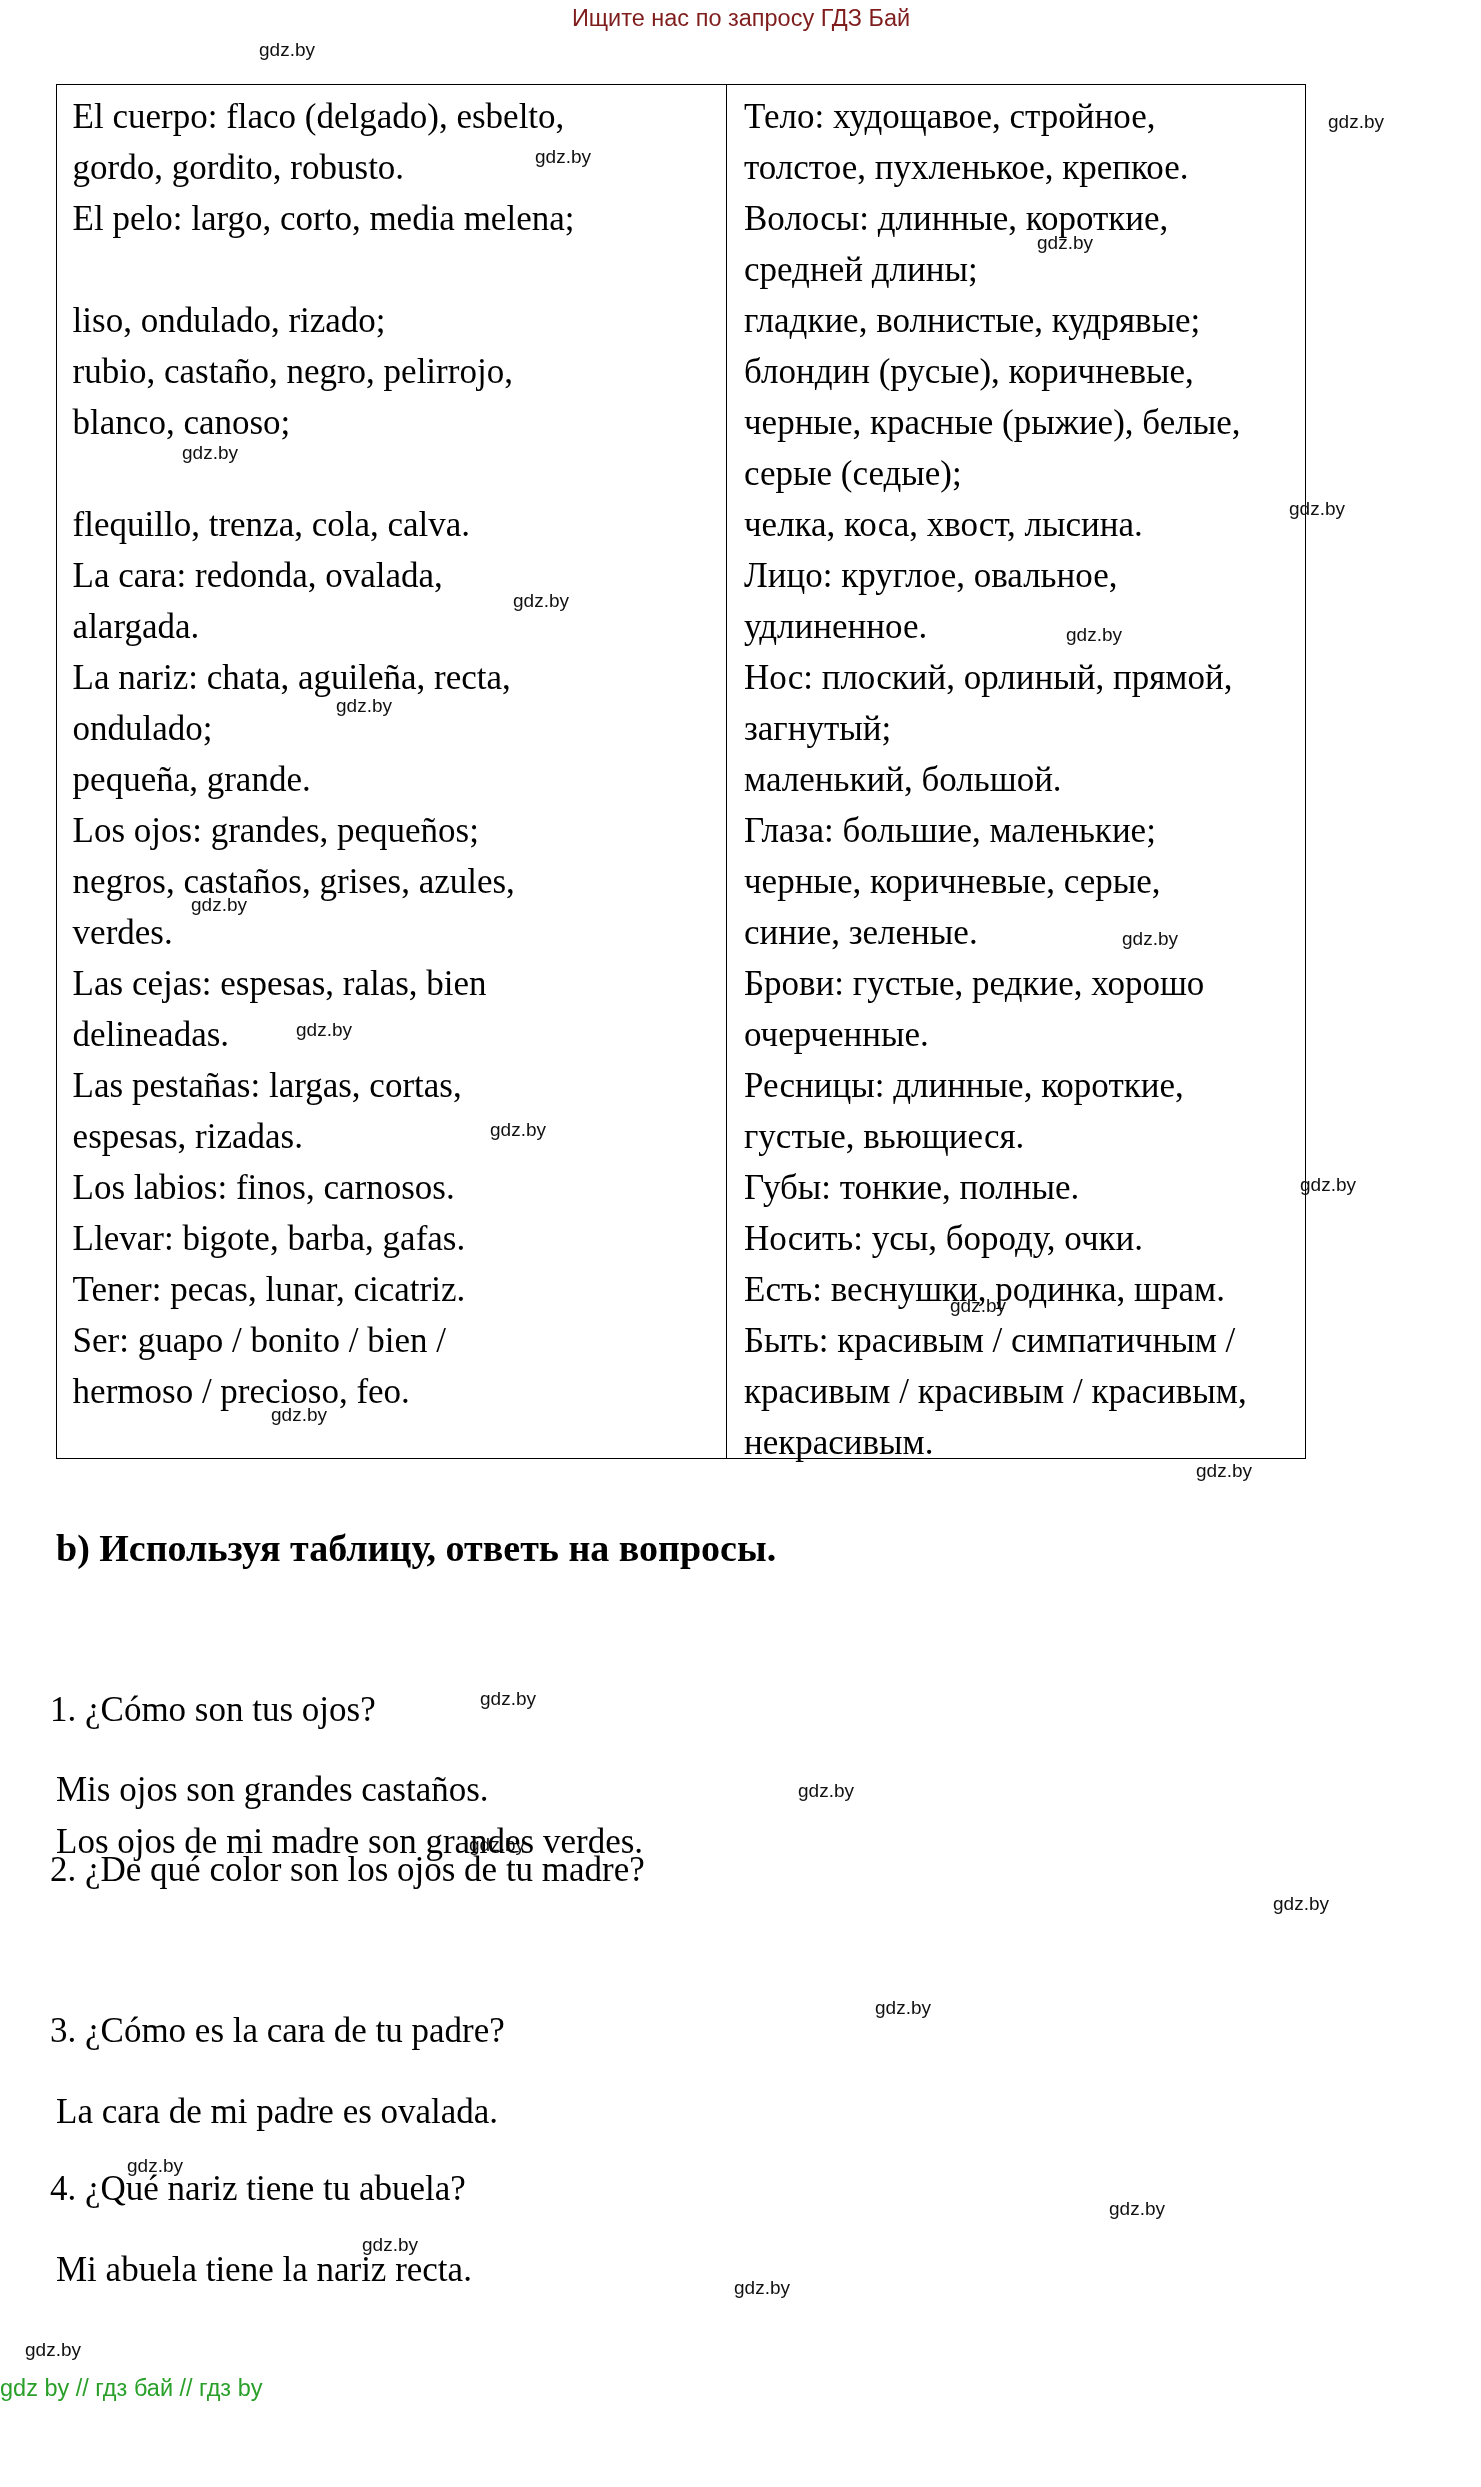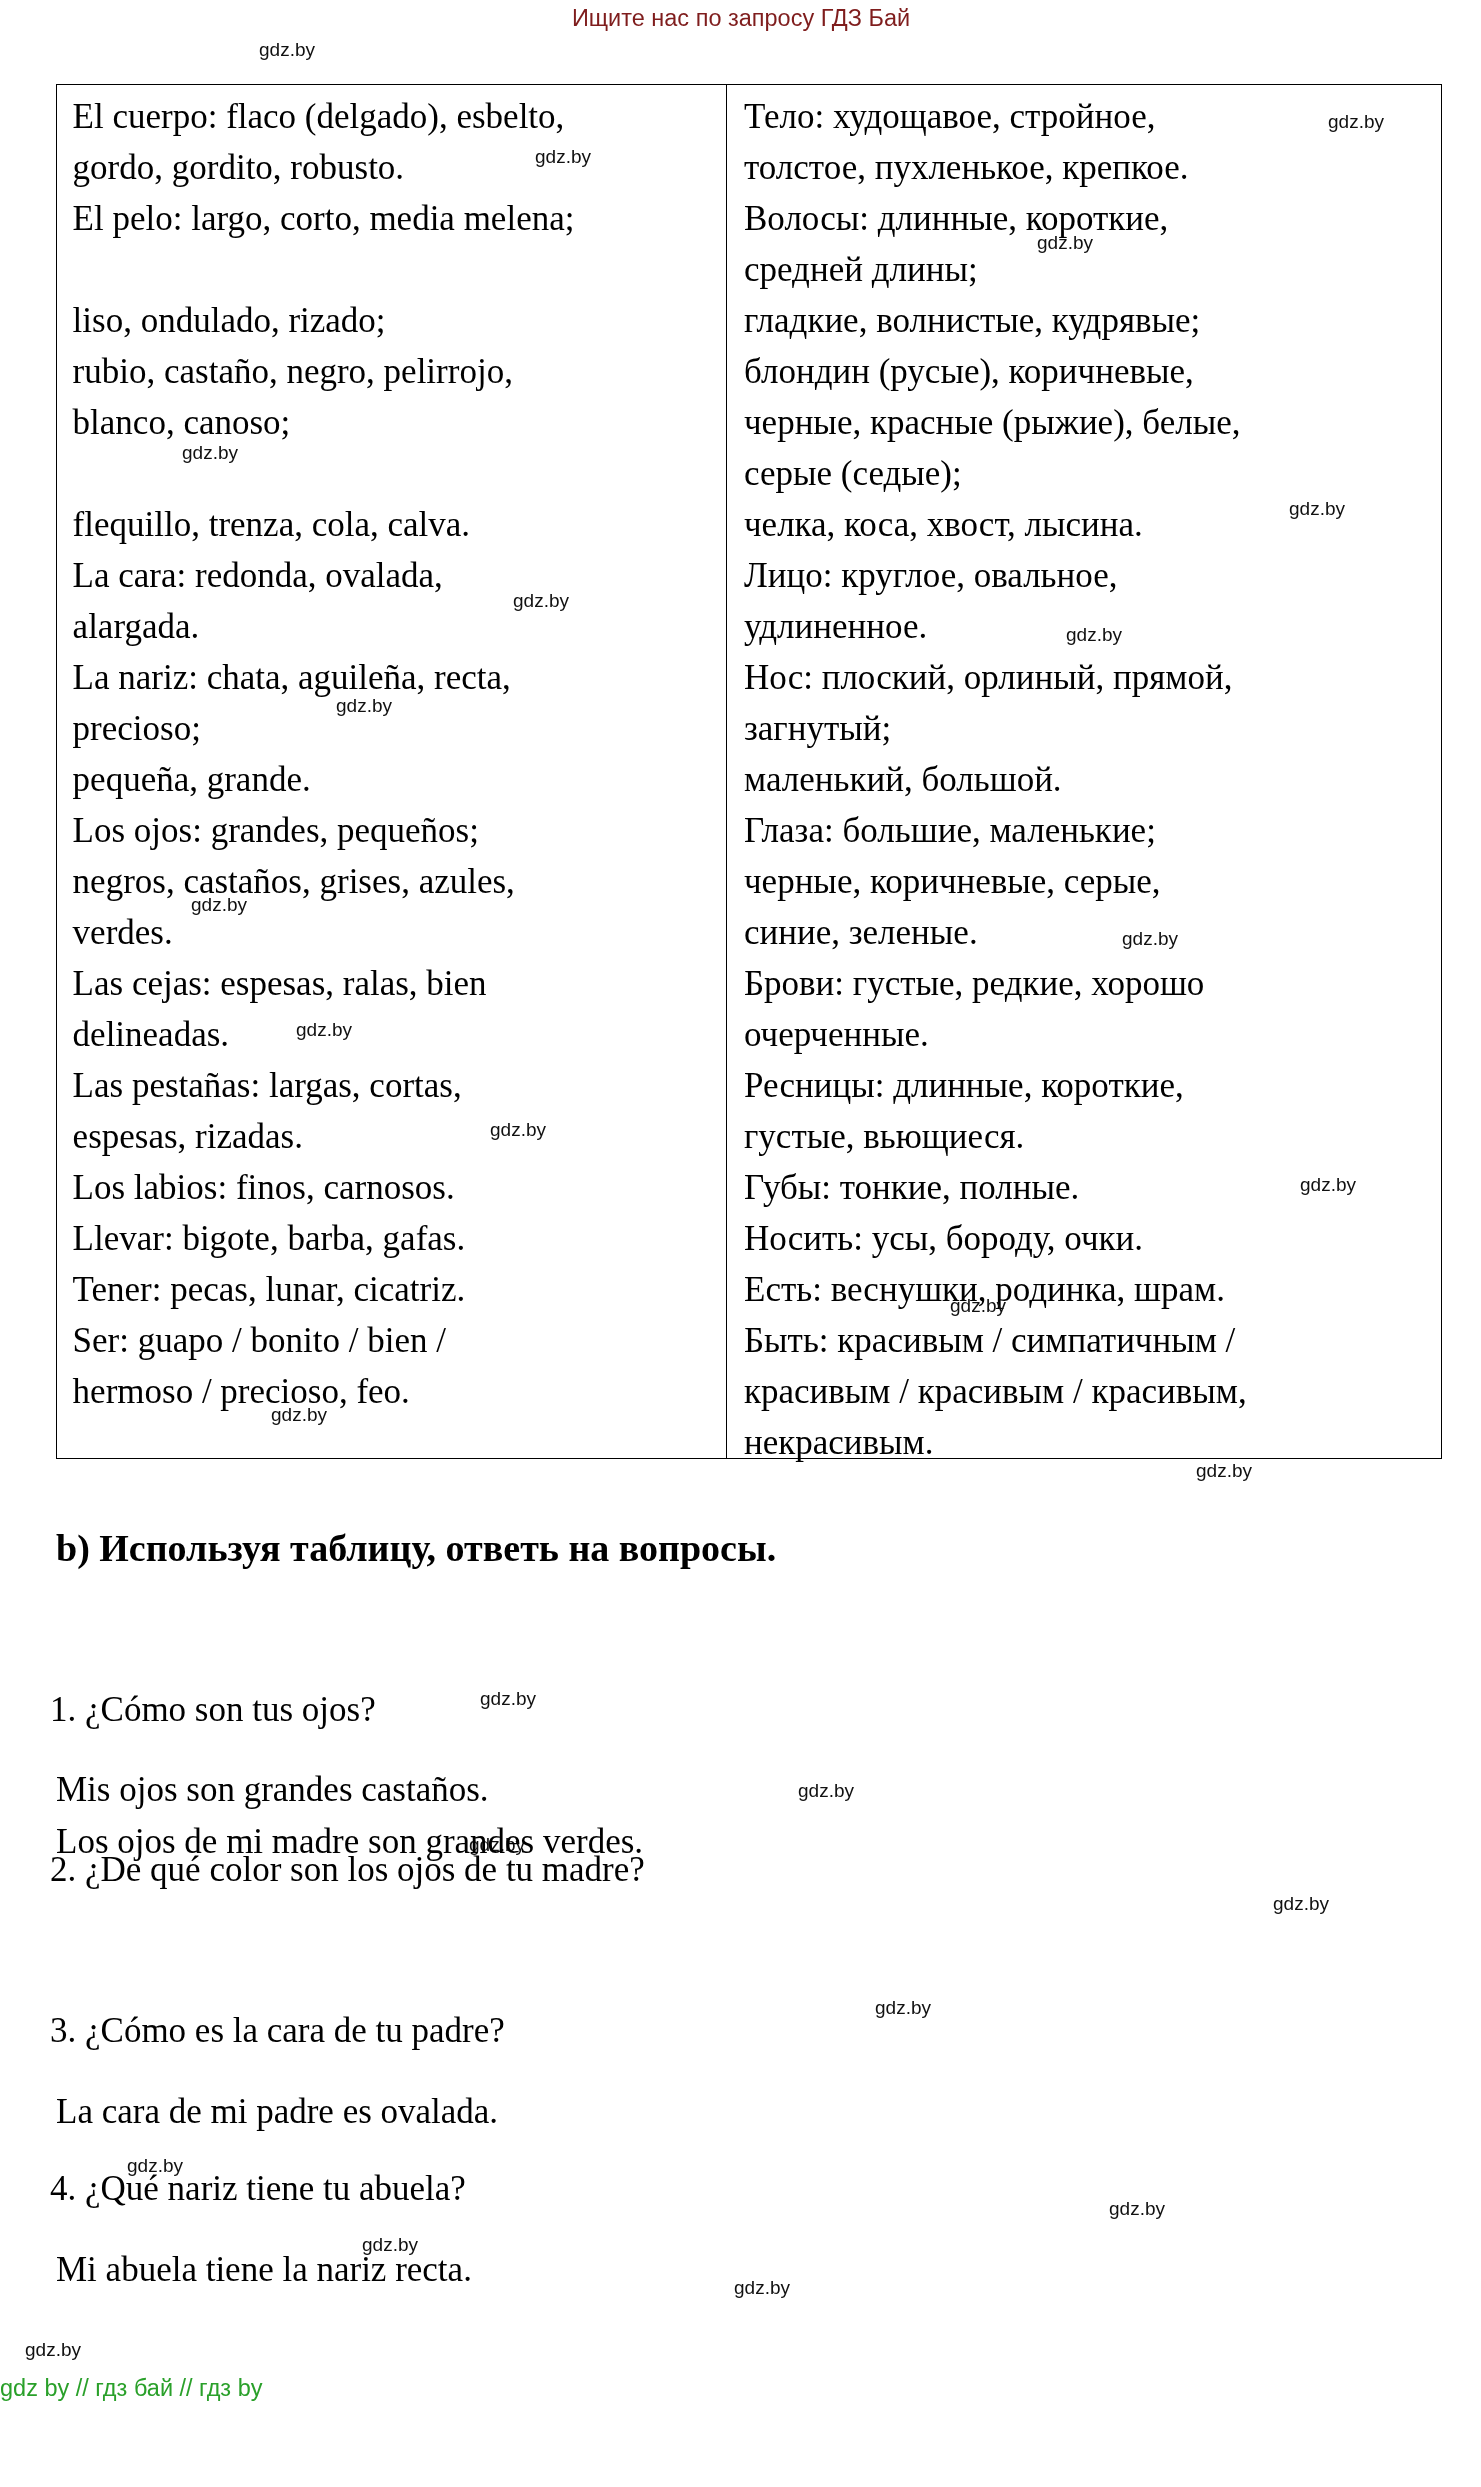--- a/index.html
+++ b/index.html
@@ -5,21 +5,21 @@
   html,body{margin:0;padding:0;background:#ffffff;}
   .page{position:relative;width:1482px;height:2487px;background:#fff;
         font-family:"Liberation Serif",serif;color:#000;overflow:hidden;}
 
   .notice{position:absolute;top:4.7px;left:0;right:0;text-align:center;
           font-family:"Liberation Sans",sans-serif;font-size:23.5px;color:#7f1d1d;}
 
   .wm{position:absolute;font-family:"Liberation Sans",sans-serif;
       font-size:19px;color:#111;white-space:nowrap;}
 
-  .vocab-table{position:absolute;left:56px;top:84px;width:1386px;height:1375px;
+  .vocab-table{position:absolute;left:56px;top:84px;width:1250px;height:1375px;
                border:1.6px solid #000;display:flex;box-sizing:border-box;}
   .cell{box-sizing:border-box;font-size:35px;}
   .cell-left{flex:0 0 670px;border-right:1.6px solid #000;padding:6.3px 6.3px 0 15.6px;}
   .cell-right{flex:1 1 auto;padding:6.3px 6.3px 0 17px;}
   .tline{line-height:51px;height:51px;white-space:nowrap;}
 
   .ex-heading{position:absolute;left:56px;top:1526px;font-size:38px;font-weight:bold;
               white-space:nowrap;}
   .qa{position:absolute;font-size:35px;white-space:nowrap;}
   .q1{left:50px;top:1690px;} .a1{left:56px;top:1770px;}
@@ -44,21 +44,21 @@
         <div class="tline">El pelo: largo, corto, media melena;</div>
         <div class="tline">&nbsp;</div>
         <div class="tline">liso, ondulado, rizado;</div>
         <div class="tline">rubio, castaño, negro, pelirrojo,</div>
         <div class="tline">blanco, canoso;</div>
         <div class="tline">&nbsp;</div>
         <div class="tline">flequillo, trenza, cola, calva.</div>
         <div class="tline">La cara: redonda, ovalada,</div>
         <div class="tline">alargada.</div>
         <div class="tline">La nariz: chata, aguileña, recta,</div>
-        <div class="tline">precioso;</div>
+        <div class="tline">ondulado;</div>
         <div class="tline">pequeña, grande.</div>
         <div class="tline">Los ojos: grandes, pequeños;</div>
         <div class="tline">negros, castaños, grises, azules,</div>
         <div class="tline">verdes.</div>
         <div class="tline">Las cejas: espesas, ralas, bien</div>
         <div class="tline">delineadas.</div>
         <div class="tline">Las pestañas: largas, cortas,</div>
         <div class="tline">espesas, rizadas.</div>
         <div class="tline">Los labios: finos, carnosos.</div>
         <div class="tline">Llevar: bigote, barba, gafas.</div>

